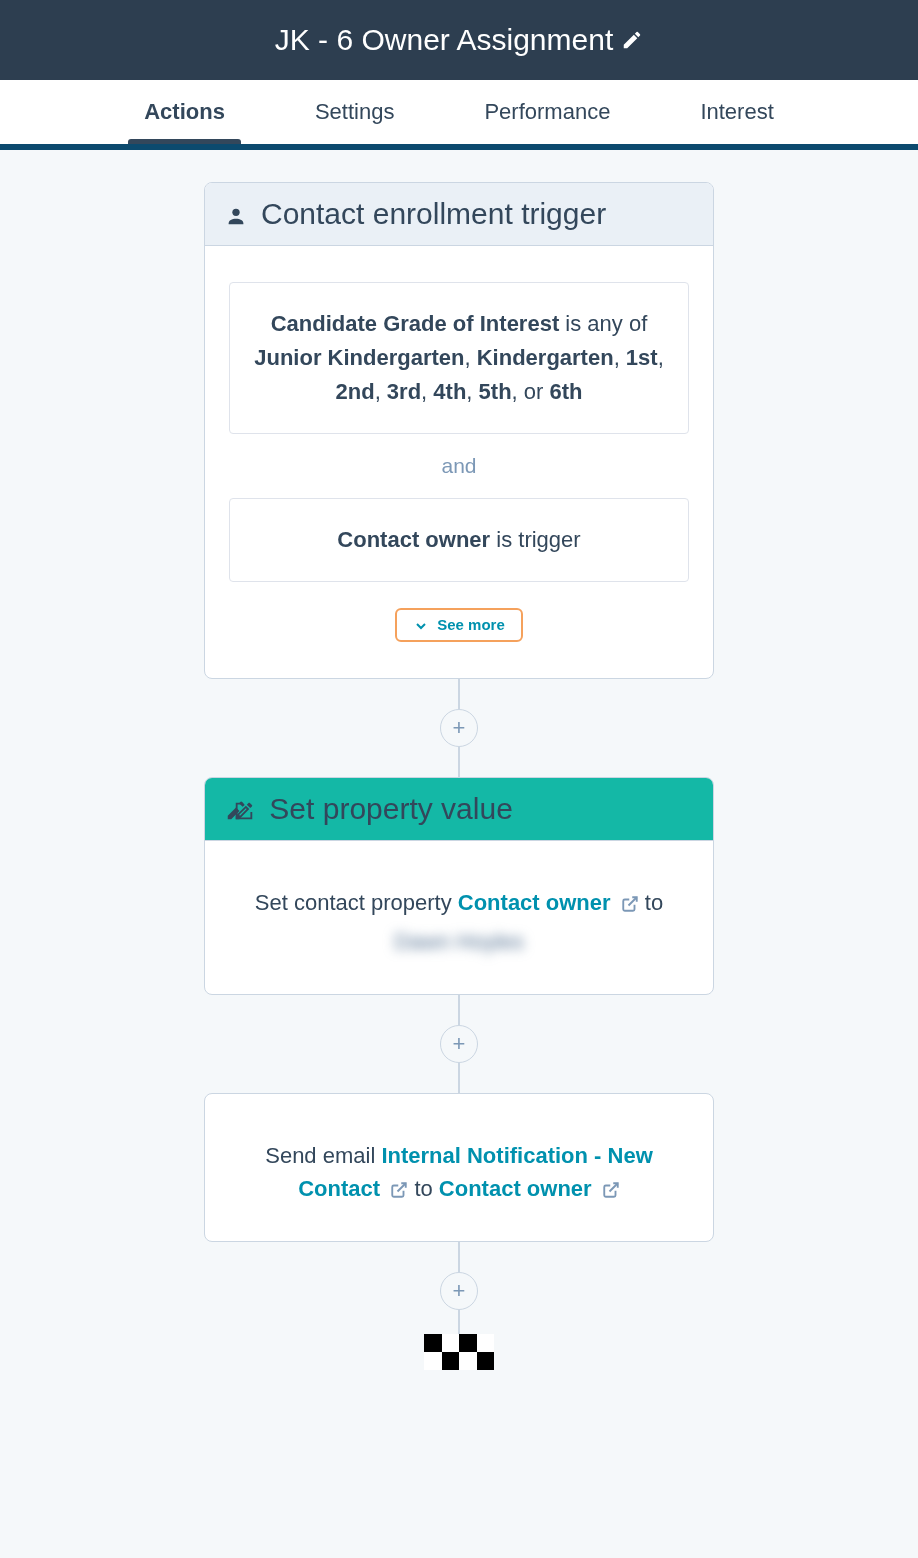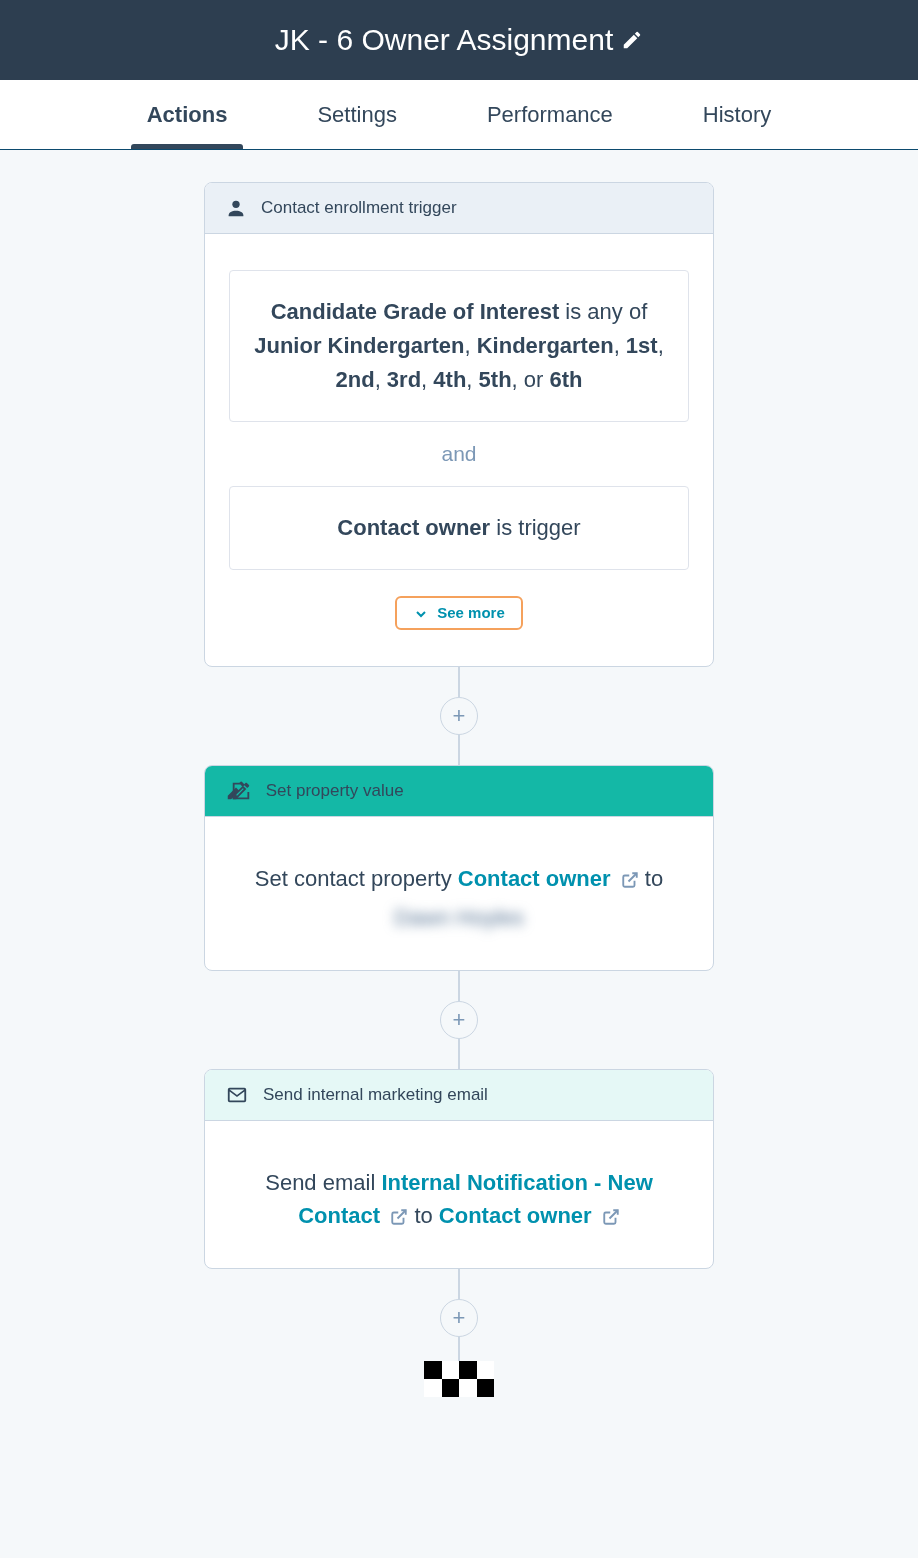--- a/index.html
+++ b/index.html
@@ -18,21 +18,21 @@
     gap: 8px;
   }
   .header-title {
     color: #fff;
     font-size: 30px;
     font-weight: 400;
   }
   .edit-icon { color: #fff; }
   .tabs {
     background: #fff;
-    border-bottom: 1px solid #0c4a6e;
+    border-bottom: 6px solid #0c4a6e;
     display: flex;
     justify-content: center;
     gap: 90px;
     height: 70px;
     align-items: center;
   }
   .tab {
     font-size: 22px;
     color: #33475b;
     cursor: pointer;
@@ -63,21 +63,21 @@
     background: #fff;
     border: 1px solid #cbd6e2;
     border-radius: 8px;
     overflow: hidden;
   }
   .card-header {
     display: flex;
     align-items: center;
     gap: 14px;
     padding: 14px 20px;
-    font-size: 17px;
+    font-size: 30px;
     color: #33475b;
   }
   .card-header.blue { background: #eaf0f6; border-bottom: 1px solid #cbd6e2; }
   .card-header.teal { background: #14b8a6; border-bottom: 1px solid #cbd6e2; }
   .card-header.mint { background: #e5f8f6; border-bottom: 1px solid #cbd6e2; }
   .card-body {
     padding: 45px 28px 36px 28px;
     font-size: 22px;
     text-align: center;
     color: #33475b;
@@ -175,21 +175,21 @@
   <div class="tab active">
       <span>Actions</span>
     </div>
   <div class="tab">
       <span>Settings</span>
     </div>
   <div class="tab">
       <span>Performance</span>
     </div>
   <div class="tab">
-      <span>History</span>
+      <span>Interest</span>
     </div>
 </div>
 
 <div class="canvas">
 
   <div class="card">
     <div class="card-header blue">
       <span>
         <svg width="22" height="22" viewBox="0 0 24 24" fill="#33475b">
             <circle cx="12" cy="8" r="4"></circle>
@@ -263,28 +263,20 @@
       <br>
       <span class="blurred">Dawn Hoyles</span>
     </div>
   </div>
 
   <div class="connector h30"></div>
   <div class="add-btn">+</div>
   <div class="connector h30"></div>
 
   <div class="card">
-    <div class="card-header mint">
-      <span>
-        <svg width="24" height="22" viewBox="0 0 24 24" fill="#33475b">
-            <path d="M2 6a2 2 0 0 1 2-2h16a2 2 0 0 1 2 2v12a2 2 0 0 1-2 2H4a2 2 0 0 1-2-2V6zm2 0l8 6 8-6H4zm16 2.24l-8 6-8-6V18h16V8.24z"></path>
-          </svg>
-      </span>
-      <span>Send internal marketing email</span>
-    </div>
     <div class="card-body">
       <span>Send email </span>
       <span class="link">
         <span>Internal Notification - New Contact</span>
         <span class="ext-icon">
           <svg width="18" height="18" viewBox="0 0 24 24" fill="none" stroke="#7c98b6" stroke-width="2.5">
               <path d="M18 13v6a2 2 0 0 1-2 2H5a2 2 0 0 1-2-2V8a2 2 0 0 1 2-2h6"></path>
               <polyline points="15 3 21 3 21 9"></polyline>
               <line x1="10" y1="14" x2="21" y2="3"></line>
             </svg>

